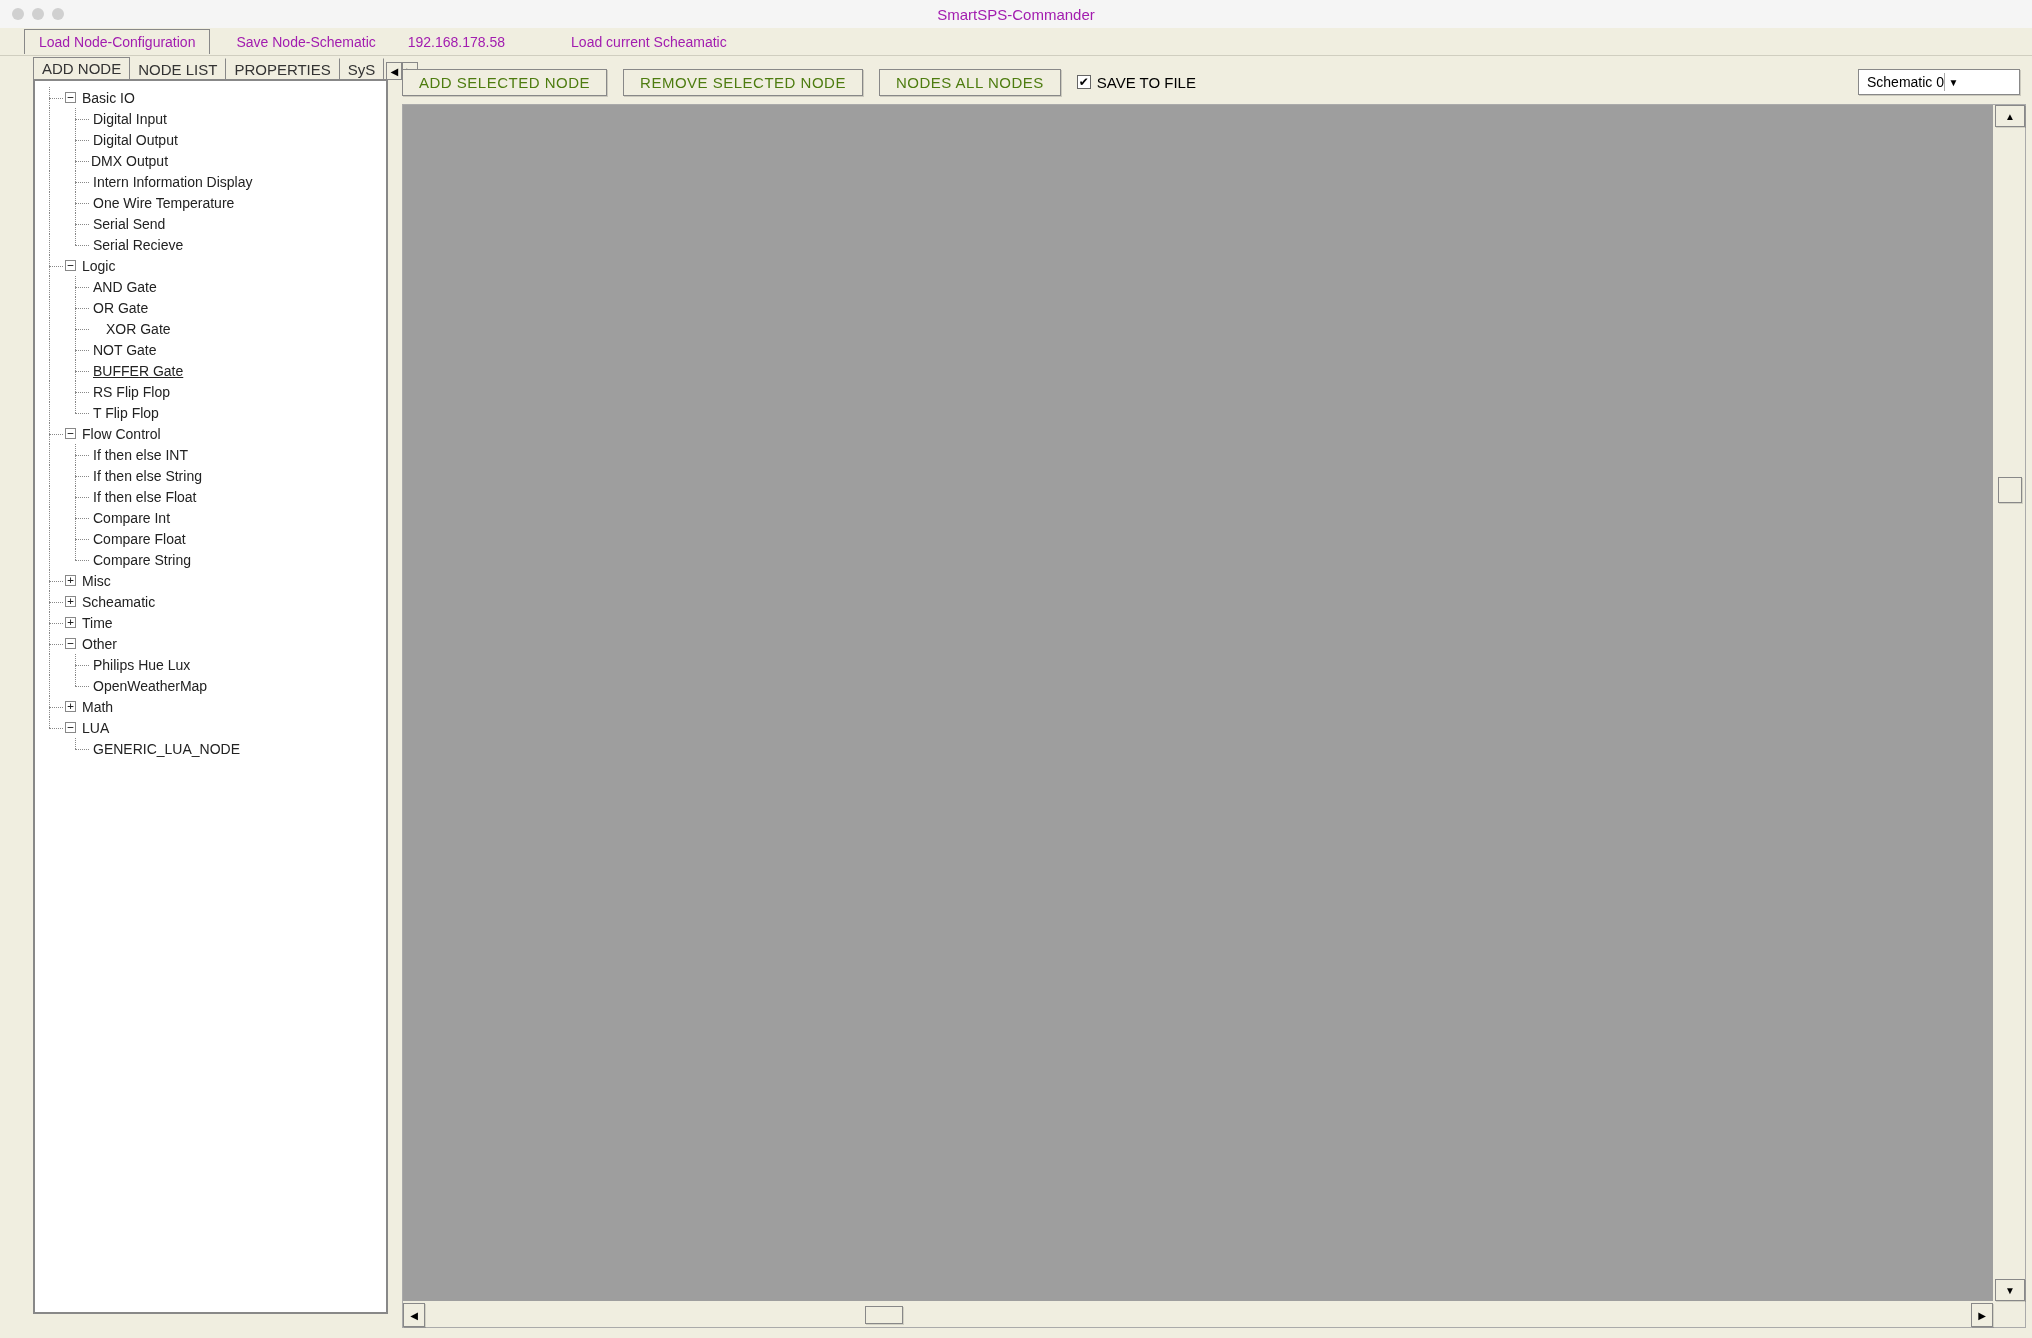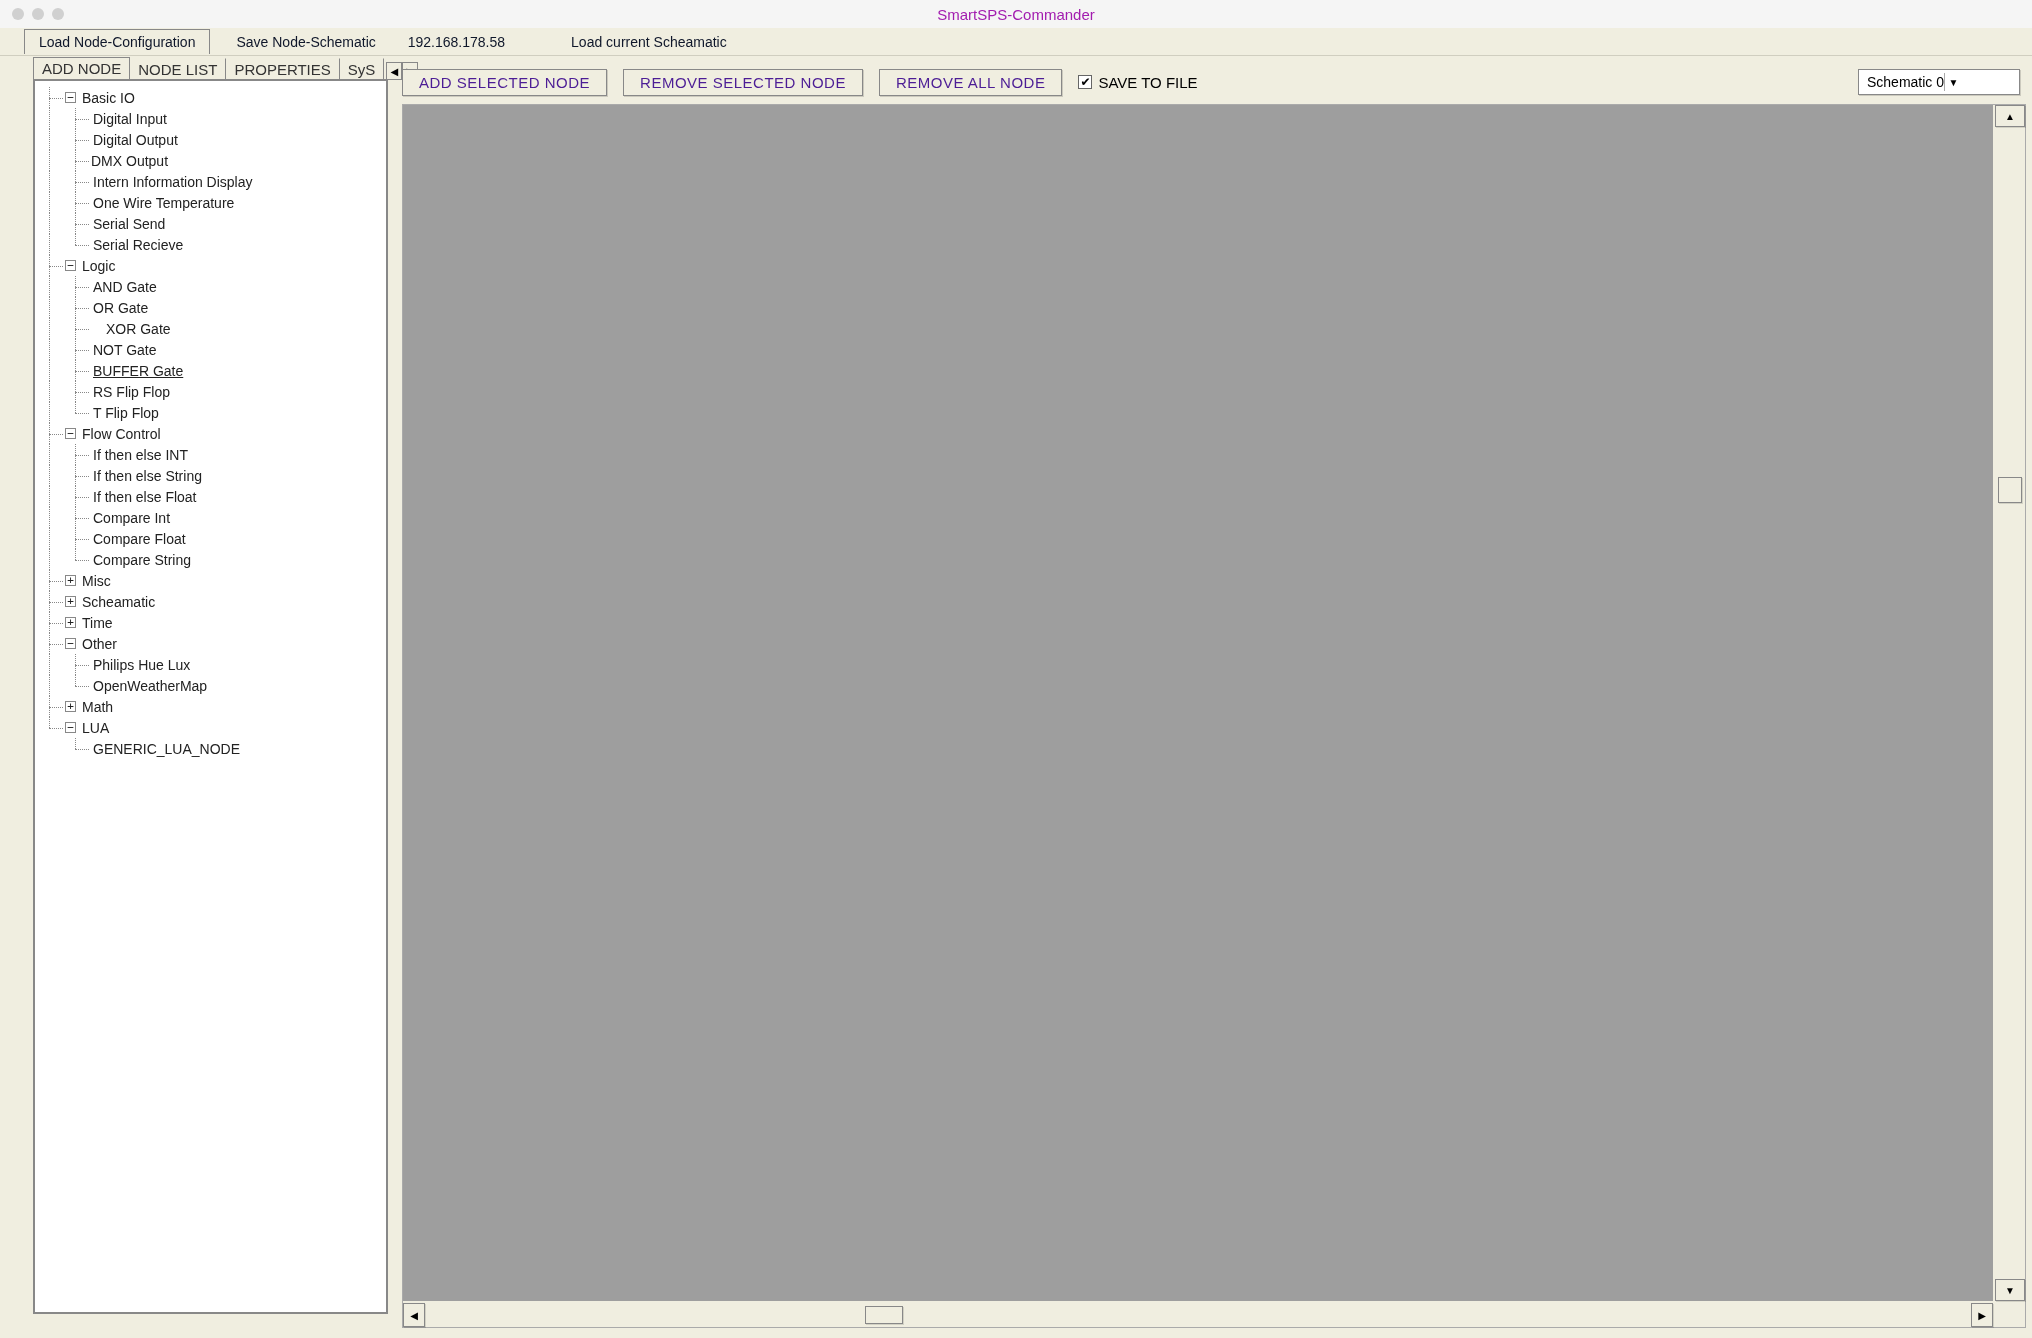--- a/index.html
+++ b/index.html
@@ -39,21 +39,21 @@
     height: 28px;
     background: #f0eee0;
     display: flex;
     align-items: center;
     padding-left: 24px;
     border-bottom: 1px solid #d0cec0;
   }
   .menu-item {
     padding: 3px 12px;
     font-size: 14px;
-    color: #0f172a;
+    color: #a21caf;
     cursor: pointer;
   }
   .menu-item.boxed {
     border: 1px solid #888;
     border-bottom: none;
     background: #f0eee0;
     padding: 4px 14px;
   }
   .menu-item:nth-child(2){ padding-left: 26px; }
   .menu-item:nth-child(3){ padding-left: 20px; padding-right:42px; }
@@ -188,21 +188,21 @@
     gap: 16px;
     height: 32px;
     margin-bottom: 6px;
   }
   .btn {
     border: 1px solid #888;
     background: #f0eee0;
     padding: 4px 16px;
     font-size: 15px;
     letter-spacing: 0.5px;
-    color:#4c1d95;
+    color:#4d7c0f;
     box-shadow: 1px 1px 0 rgba(0,0,0,0.15);
     cursor:pointer;
     white-space:nowrap;
   }
   .chk-wrap {
     display:flex;
     align-items:center;
     gap:6px;
     font-size:15px;
   }
@@ -517,21 +517,21 @@
             <span style="margin-left: 2px;">GENERIC_LUA_NODE</span>
           </div>
         </div>
     </div>
   </div>
 
   <div class="right-panel">
     <div class="toolbar">
       <div class="btn">ADD SELECTED NODE</div>
       <div class="btn">REMOVE SELECTED NODE</div>
-      <div class="btn">REMOVE ALL NODE</div>
+      <div class="btn">NODES ALL NODES</div>
       <div class="chk-wrap">
         <span class="chk" id="savechk">✔</span>
         <span>SAVE TO FILE</span>
       </div>
       <div class="select" style="margin-left:auto; margin-right:6px;">
         <span>Schematic 0</span>
         <span class="arrow">▼</span>
       </div>
     </div>
     <div class="canvas-wrap">

